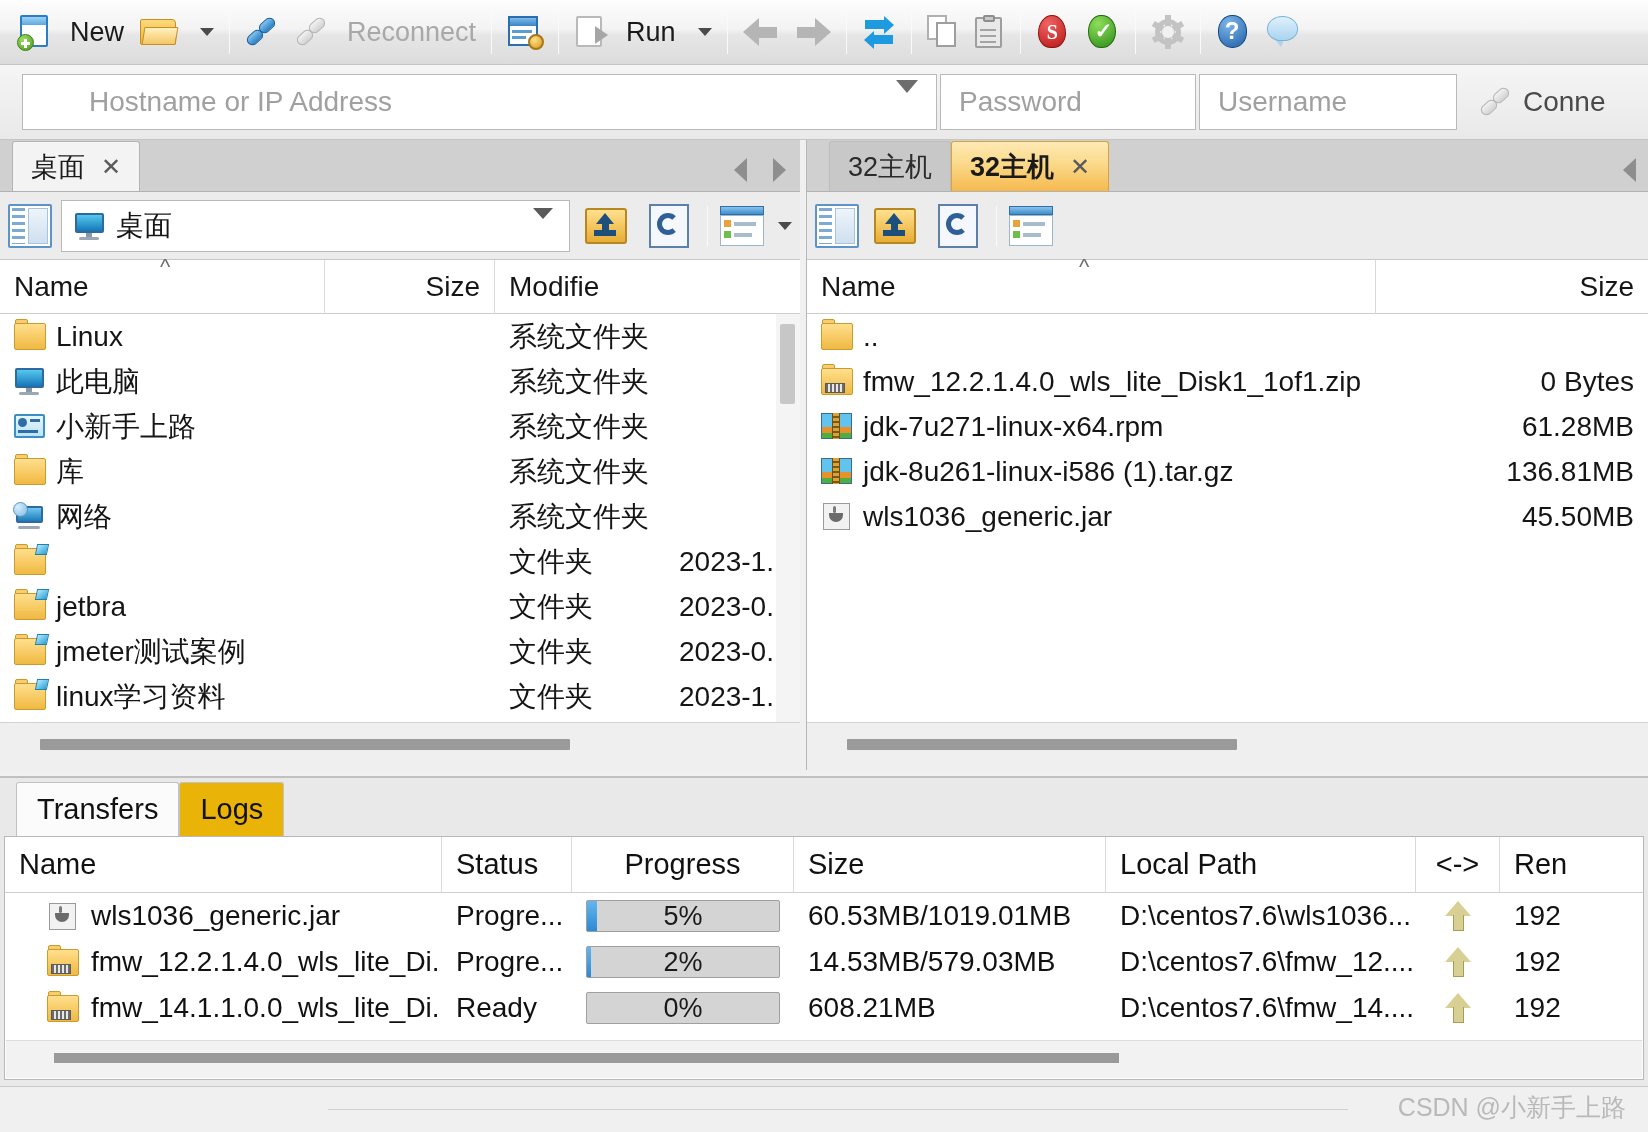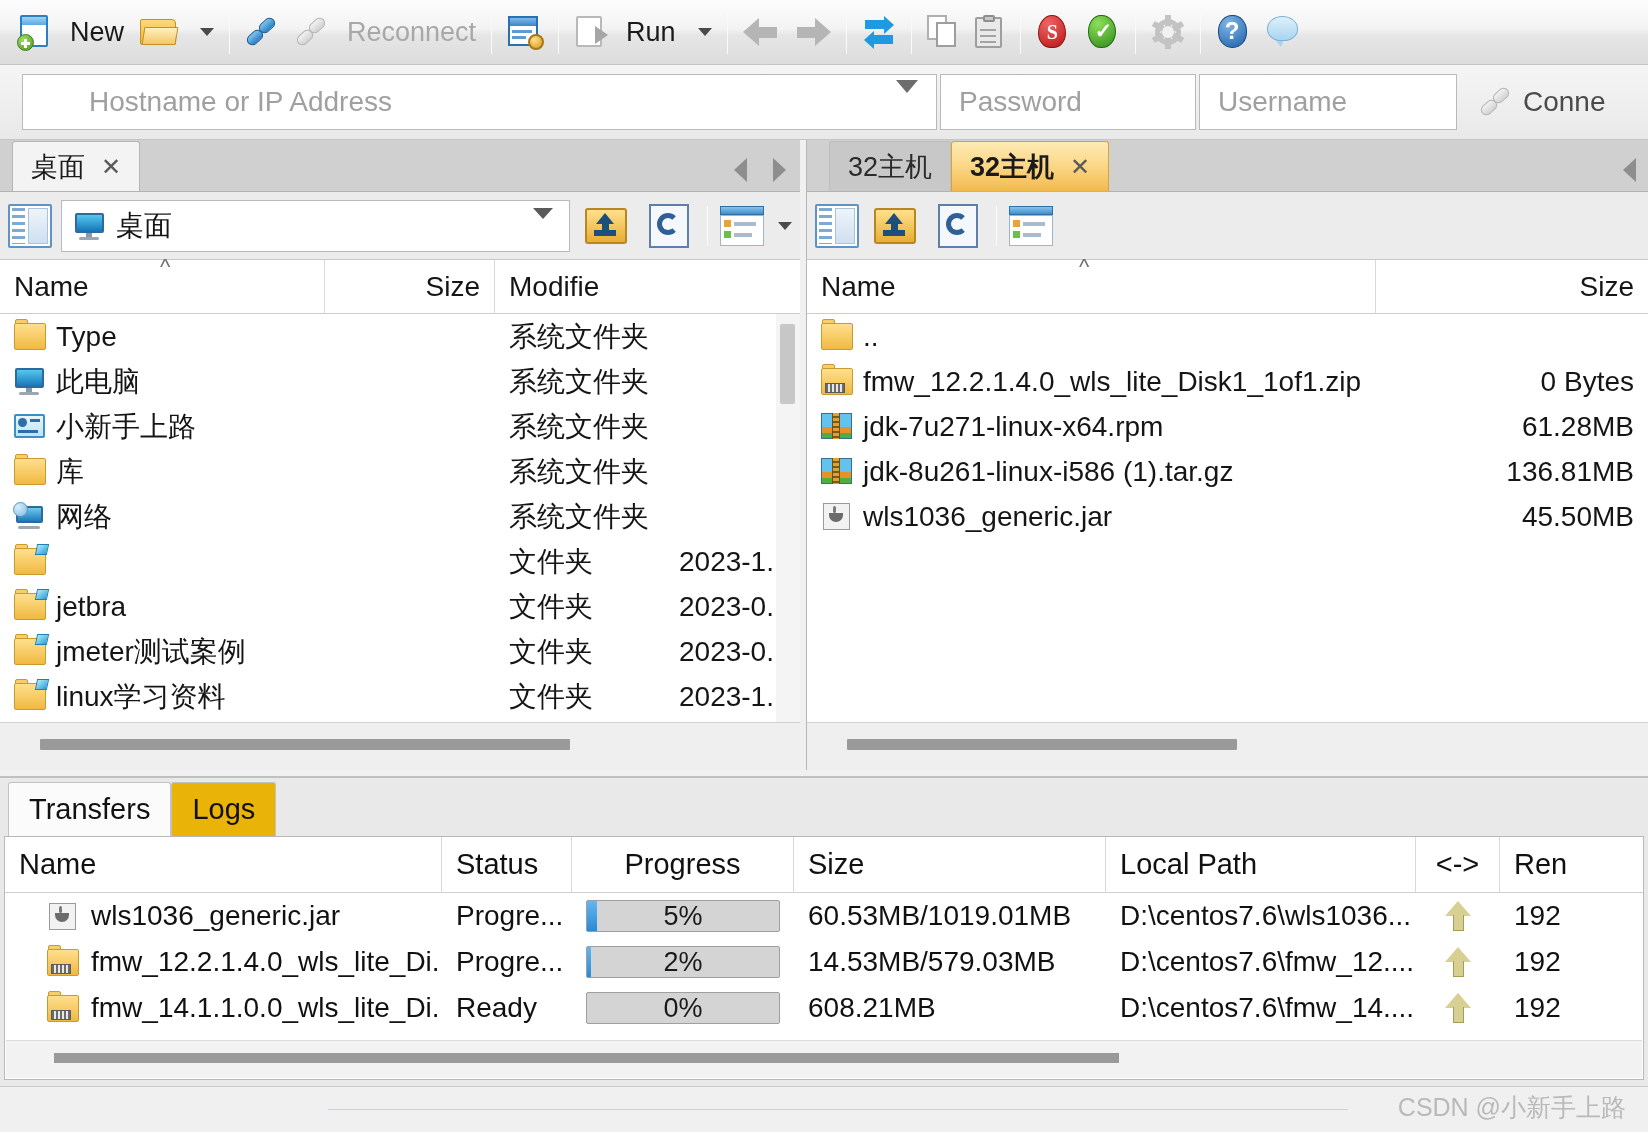--- a/index.html
+++ b/index.html
@@ -305,21 +305,21 @@
   .hscroll { position:absolute; left:0; right:0; bottom:0; height:48px;
      background:#efefef; border-top:1px solid #d2d2d2; }
   .hscroll .thumb { position:absolute; top:16px; height:11px; background:#9a9a9a;
      border-radius:1px; }
   .vscroll { position:absolute; right:0; top:0; bottom:0; width:24px; background:#f4f4f4; }
   .vscroll .thumb { position:absolute; left:4px; width:15px; background:#c7c7c7; border-radius:2px;}
 
   
   .transfers { position:absolute; left:0; top:776px; width:1648px; height:310px;
      background:#e9e9e9; border-top:2px solid #c0c0c0; }
-  .tr-tabs { height:58px; display:flex; align-items:flex-end; padding-left:8px;
+  .tr-tabs { height:58px; display:flex; align-items:flex-end; padding-left:16px;
      background:#e9e9e9; }
   .tr-tab { height:54px; padding:0 20px; display:flex; align-items:center;
      font-size:29px; color:#111; border:1px solid #c2c2c2; border-bottom:none;
      border-radius:3px 3px 0 0; background:#eab308; }
   .tr-tab.active { background:#fbfbfb; }
   .tr-body { position:absolute; left:4px; right:4px; top:58px; bottom:6px;
      background:#fff; border:1px solid #b8b8b8; }
   .tr-head { height:56px; display:flex; align-items:center;
      border-bottom:1px solid #cfcfcf; background:#fff; }
   .th { font-size:29px; color:#111; padding:0 14px; height:56px; display:flex;
@@ -590,21 +590,21 @@
       </div>
     </div>
 
     <div class="filelist" style="position:absolute;left:0;right:0;top:174px;bottom:48px;">
       <div class="frow">
         <div class="fc name" style="width:325px">
           <span class="fi fi-folder">
               <span class="tb"></span>
               <span class="bk"></span>
             </span>
-          <span>Type</span>
+          <span>Linux</span>
         </div>
         <div class="fc right" style="width:170px">
             <span></span>
           </div>
         <div class="fc" style="width:170px">
             <span>系统文件夹</span>
           </div>
         <div class="fc" style="width:110px">
             <span></span>
           </div>

